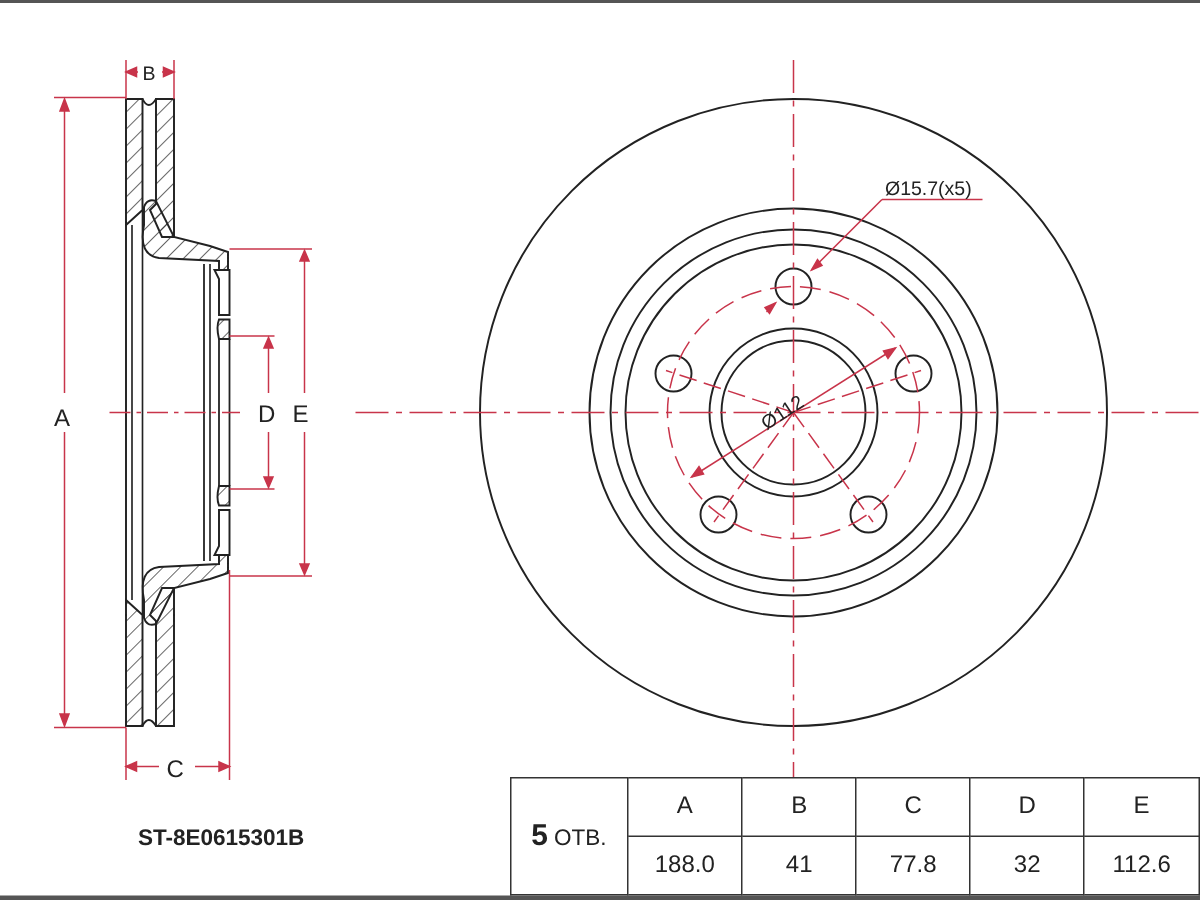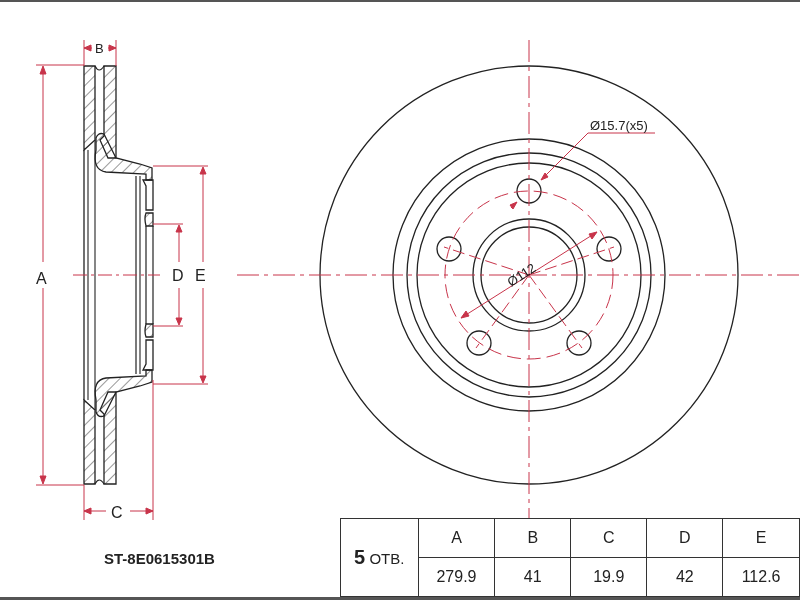--- a/index.html
+++ b/index.html
@@ -5,21 +5,21 @@
     html, body { margin: 0; padding: 0; }
     body {
       width: 800px; height: 600px; position: relative; overflow: hidden;
       background: #ffffff;
       font-family: "Liberation Sans", sans-serif;
     }
     .topbar { position: absolute; left: 0; top: 0; width: 800px; height: 2px; background: #555; }
     .bottombar { position: absolute; left: 0; top: 597px; width: 800px; height: 3px; background: #555; }
     svg.drawing { position: absolute; left: 0; top: 0; }
     .part-number {
-      position: absolute; left: 104px; top: 550px;
+      position: absolute; left: 92px; top: 550px;
       font-size: 15px; font-weight: bold; color: #222;
     }
     table.spec {
       position: absolute; left: 340px; top: 518px;
       border-collapse: collapse;
       color: #222;
     }
     table.spec td {
       border: 1.3px solid #333;
       text-align: center;
@@ -168,22 +168,22 @@
       <b>5</b>
       <span>ОТВ.</span>
     </td>
     <td class="col">A</td>
     <td class="col">B</td>
     <td class="col">C</td>
     <td class="col">D</td>
     <td class="col">E</td>
   </tr>
   <tr>
-    <td class="col">279.9</td>
+    <td class="col">188.0</td>
     <td class="col">41</td>
-    <td class="col">19.9</td>
-    <td class="col">42</td>
+    <td class="col">77.8</td>
+    <td class="col">32</td>
     <td class="col">112.6</td>
   </tr>
 </tbody>
   </table>
 
 <div class="bottombar"></div>
 
 </body></html>

